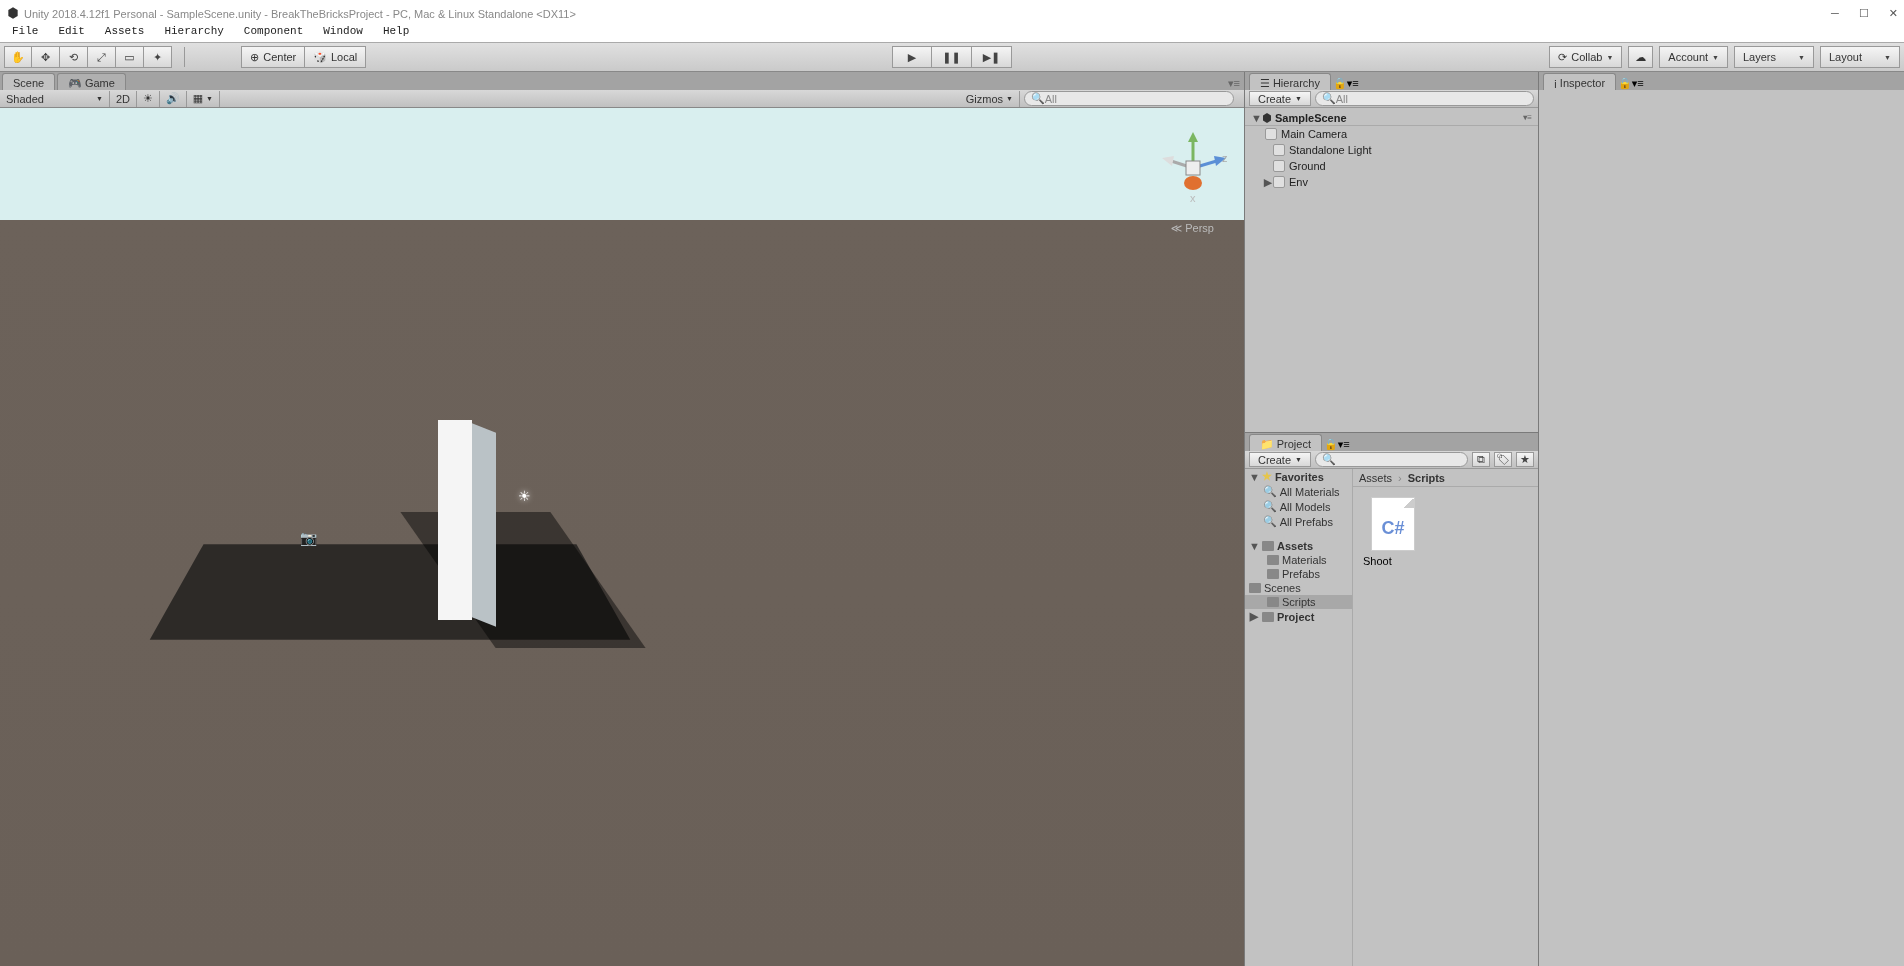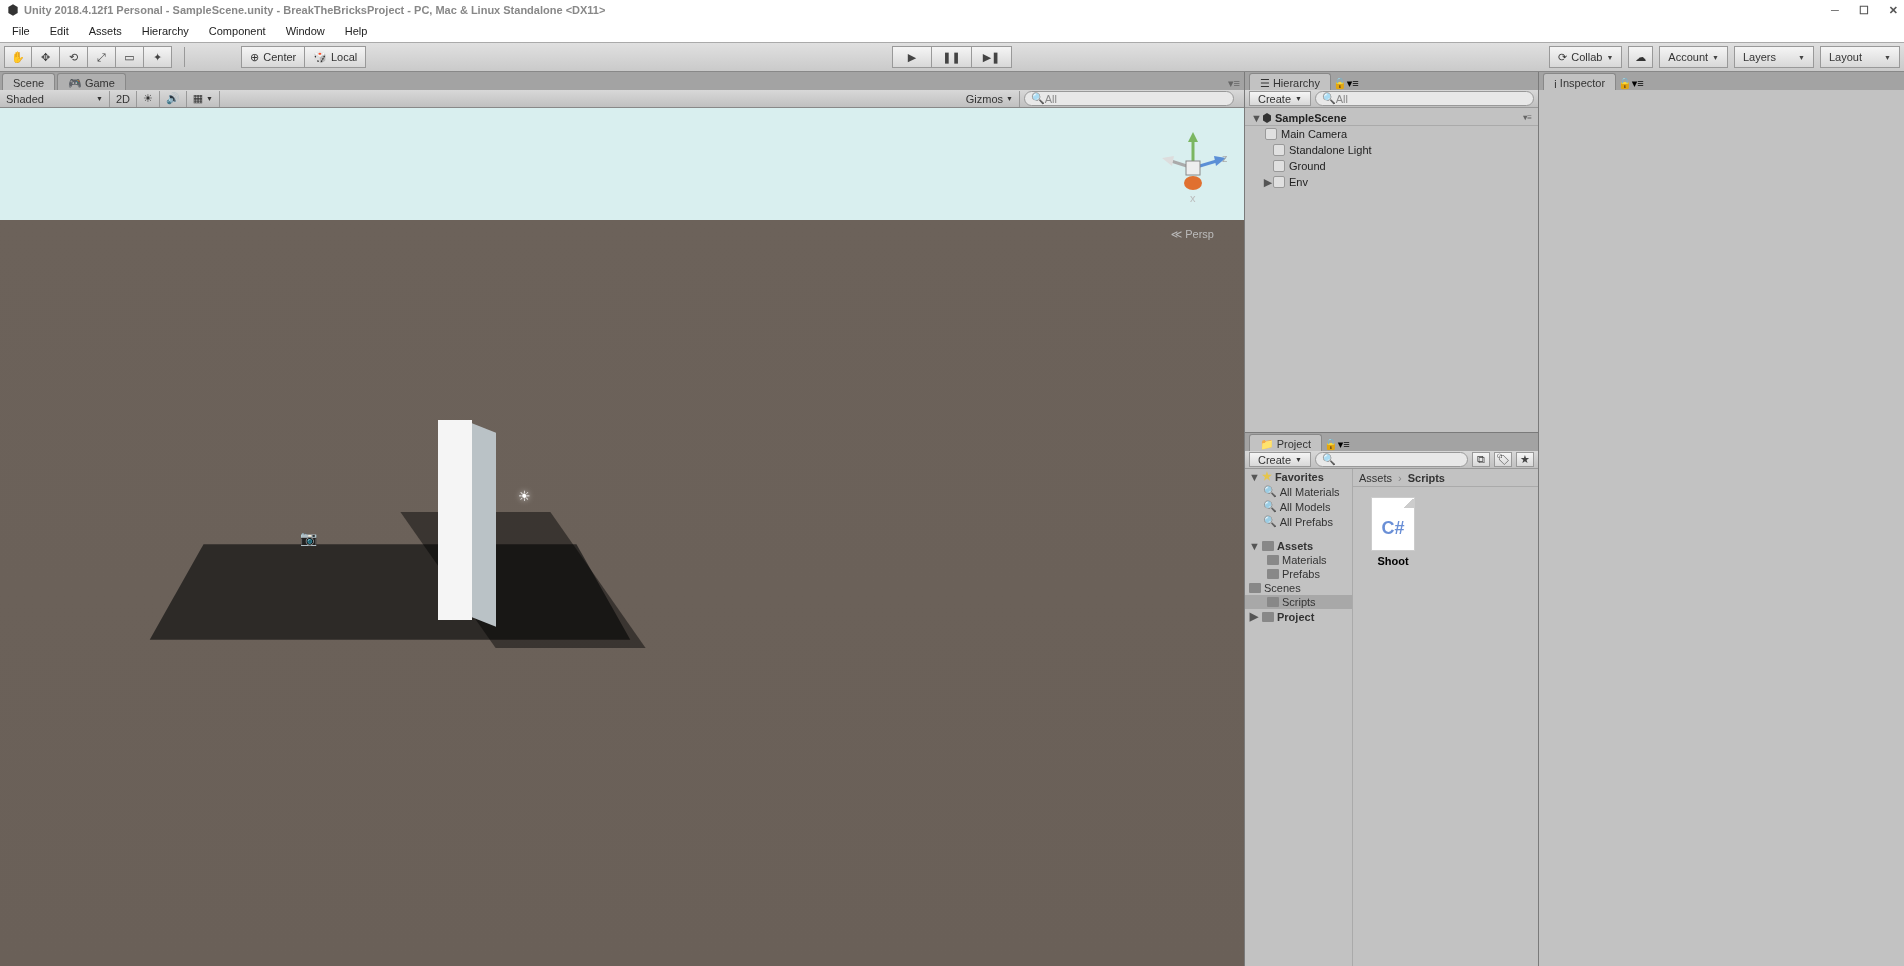--- a/index.html
+++ b/index.html
@@ -1,21 +1,21 @@
 <!DOCTYPE html>
 <html><head>
 <meta charset="utf-8">
 <style>
 * { margin: 0; padding: 0; box-sizing: border-box; font-family: Arial, sans-serif; font-size: 11px; user-select: none; }
 body { background: #c2c2c2; width: 1904px; height: 966px; overflow: hidden; }
-.titlebar { height: 20px; background: #fff; display: flex; align-items: center; padding: 0 6px; color: #888; font-weight: bold; }
+.titlebar { height: 20px; background: #fff; display: flex; align-items: flex-end; padding: 0 6px; color: #888; }
 .titlebar .win-controls { margin-left: auto; display: flex; gap: 20px; color: #555; }
 .titlebar .win-controls span { cursor: default; }
 .menubar { height: 22px; background: #fff; display: flex; align-items: center; padding: 0 2px; color: #222; }
-.menubar span { padding: 2px 10px; }
+.menubar span { padding: 2px 10px; font-family: Liberation Mono, monospace; }
 .toolbar { height: 30px; background: linear-gradient(#e0e0e0,#cacaca); border-top:1px solid #aaa; border-bottom:1px solid #888; display:flex; align-items:center; padding: 0 4px; }
 .tool-btn { width: 28px; height: 22px; background: linear-gradient(#f5f5f5,#d8d8d8); border:1px solid #999; display:inline-flex; align-items:center; justify-content:center; color:#444; }
 .tool-group { display:flex; margin-right: 6px; }
 .tool-group .tool-btn:not(:first-child){ border-left:none;}
 .pivot-btn { height:22px; padding:0 8px; background:linear-gradient(#f5f5f5,#d8d8d8); border:1px solid #999; display:inline-flex; align-items:center; gap:4px; color:#333;}
 .play-controls { position:absolute; left:50%; transform:translateX(-50%); display:flex; }
 .right-toolbar { margin-left:auto; display:flex; gap:6px; }
 .drop-btn { height:22px; padding: 0 8px; background: linear-gradient(#f5f5f5,#d8d8d8); border:1px solid #999; display:flex; align-items:center; gap:4px; color:#333;}
 .drop-btn .arrow{ font-size:7px; color:#444;}
 .main { display:flex; height: calc(100% - 72px); }
@@ -29,21 +29,21 @@
 .scene-toolbar .search { margin-left:auto; margin-right:10px; }
 .search-box { width:210px; height:15px; background:#e8e8e8; border:1px solid #999; border-radius:8px; padding:0 6px; display:flex; align-items:center; color:#888;}
 .viewport { flex:1; position:relative; overflow:hidden; background:linear-gradient(to bottom, #d9efef 0%, #d9efef 13%, #6c625a 13%, #6a6058 100%); }
 .floor { position:absolute; width:420px; height:200px; left:180px; top:378px; background:#2d2a27; transform: perspective(700px) rotateX(62deg); box-shadow: 30px 30px 50px rgba(0,0,0,0) inset;}
 .shadow { position:absolute; left:448px; top:392px; width:150px; height:160px; background:rgba(0,0,0,0.45); transform: skewX(35deg) scaleY(0.85);}
 .wall { position:absolute; left:438px; top:312px; width:34px; height:200px; background:#f5f5f5;}
 .wall-side { position:absolute; left:472px; top:320px; width:24px; height:194px; background:#bac2c6; transform:skewY(22deg);}
 .cam-icon{ position:absolute; left:300px; top:422px; color:#fff; font-size:14px;}
 .sun-icon{ position:absolute; left:518px; top:380px; color:#fff; font-size:14px; text-shadow:0 0 6px #fff;}
 .gizmo { position:absolute; right:16px; top:20px; width:70px; height:90px; }
-.persp-label{ position:absolute; right:30px; top:120px; color:#bbb;}
+.persp-label{ position:absolute; right:30px; top:114px; color:#bbb;}
 .right-panels{ width:660px; display:flex; }
 .mid-panels { width:294px; display:flex; flex-direction:column; border-left:1px solid #7a7a7a;}
 .inspector-panel{ flex:1; border-left:1px solid #7a7a7a; background:#c2c2c2;}
 .panel-tab-strip{ height:18px; display:flex; align-items:flex-end; background:#a3a3a3; padding-left:4px;}
 .panel-body{ background:#c2c2c2; flex:1; }
 .hierarchy{ flex:0 0 360px; display:flex; flex-direction:column;}
 .hier-toolbar{ height:18px; background:linear-gradient(#d8d8d8,#c0c0c0); display:flex; align-items:center; border-bottom:1px solid #999; padding:0 4px; gap:4px;}
 .hier-list{ flex:1; background:#c2c2c2; padding-top:2px;}
 .hier-row{ height:16px; display:flex; align-items:center; padding-left:6px; color:#222;}
 .hier-row.scene{ font-weight:bold; border-bottom:1px solid #aaa;}
@@ -51,21 +51,21 @@
 .foldout{ width:10px; text-align:center; color:#555; display:inline-block;}
 .project{ flex:1; display:flex; flex-direction:column; border-top:1px solid #7a7a7a;}
 .project-body{ flex:1; display:flex; background:#c2c2c2;}
 .favorites-col{ width:108px; border-right:1px solid #aaa;}
 .fav-row{ padding:1px 4px; display:flex; align-items:center; gap:3px; color:#333;}
 .fav-row.selected{ background:#a8a8a8;}
 .fav-row.header{ font-weight:bold;}
 .assets-col{ flex:1; display:flex; flex-direction:column;}
 .breadcrumb{ height:18px; display:flex; align-items:center; padding:0 6px; gap:6px; color:#333; border-bottom:1px solid #aaa;}
 .asset-grid{ flex:1; padding:10px; display:flex; align-items:flex-start;}
-.asset-item{ width:60px; text-align:center;font-weight:bold;}
+.asset-item{ width:60px; text-align:left;}
 .asset-icon{ width:44px; height:54px; background:#fff; border:1px solid #ccc; margin:0 auto 4px; position:relative;}
 .asset-icon::after{ content:"C#"; position:absolute; left:50%; top:58%; transform:translate(-50%,-50%); color:#6a8fd6; font-size:18px; font-weight:bold;}
 .asset-icon::before{ content:""; position:absolute; right:0; top:0; width:10px; height:10px; background:linear-gradient(135deg,#fff 50%,#ccc 50%);}
 .unity-logo{ width:14px; height:14px; display:inline-block;}
 .star{ color:#e6c54a;}
 .mag{ color:#d6a840;}
 .folder-icon{ width:12px; height:10px; background:#888; display:inline-block; border-radius:1px;}
 .sep { width:1px; height:20px; background:#999; margin:0 6px;}
 svg { display:block; }
 </style>

